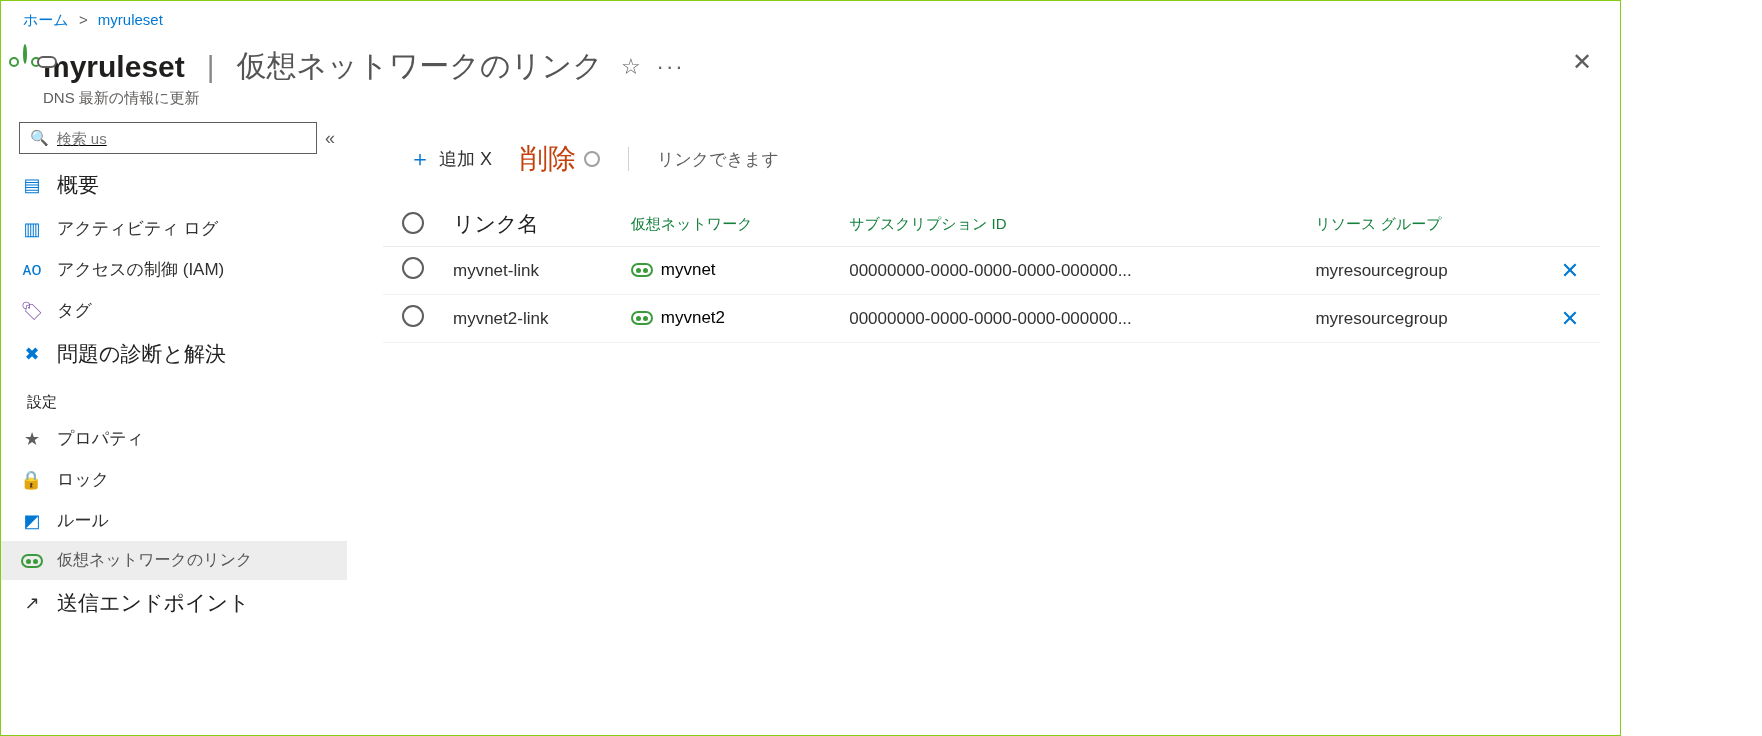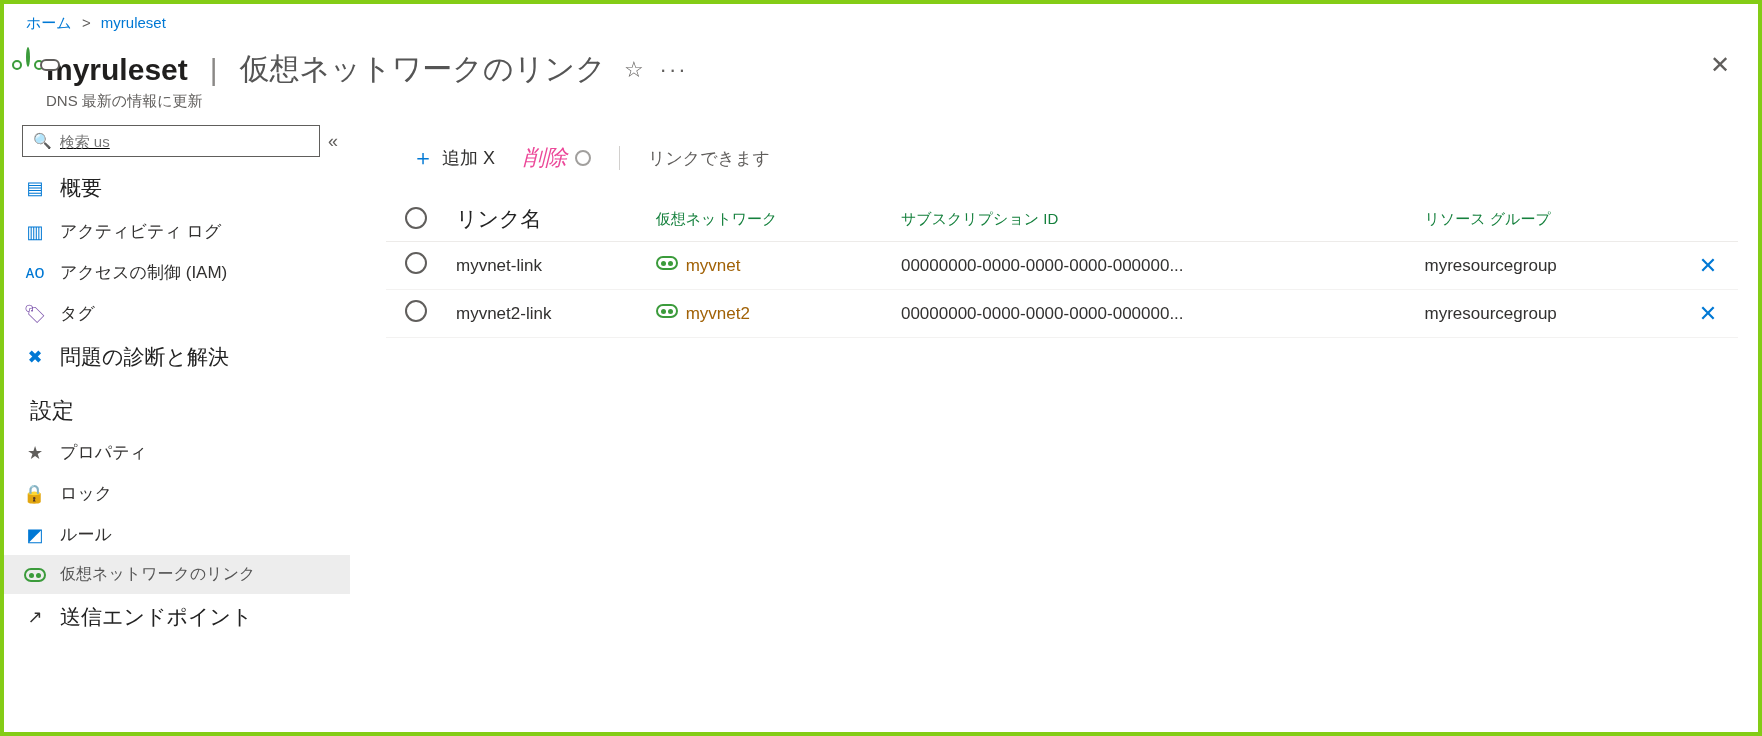--- a/index.html
+++ b/index.html
@@ -1,17 +1,17 @@
 <!DOCTYPE html>
 <html><head>
 <meta charset="utf-8">
 <style>
   * { box-sizing: border-box; margin: 0; padding: 0; }
   body { font-family: "Segoe UI", "Yu Gothic UI", Meiryo, sans-serif; background: #fff; color: #323130; font-size: 14px; }
-  .page { width: 1762px; height: 736px; border: 4px solid #84cc16; overflow: hidden; position: relative; }
+  .page { width: 1621px; height: 736px; border: 1px solid #84cc16; overflow: hidden; position: relative; }
 
   
   .breadcrumb { padding: 10px 22px 6px; font-size: 15px; }
   .breadcrumb a { color: #0078d4; text-decoration: none; cursor: pointer; }
   .breadcrumb .sep { color: #605e5c; margin: 0 6px; }
 
   
   .header { display: flex; align-items: flex-start; padding: 10px 22px 8px; position: relative; }
   .resource-icon { width: 36px; height: 36px; border: 2px solid #3b9b3b; border-radius: 50%; position: relative; flex-shrink: 0; background:#fff; }
   .resource-icon::before { content: ""; position: absolute; top: 11px; left: 6px; width: 6px; height: 6px; border: 2px solid #3b9b3b; border-radius: 50%; }
@@ -34,50 +34,50 @@
   
   .sidebar { width: 346px; flex-shrink: 0; padding: 6px 0; }
   .search-wrap { display: flex; align-items: center; gap: 8px; padding: 0 12px 8px 18px; }
   .search-box { flex: 1; display: flex; align-items: center; border: 1px solid #605e5c; padding: 5px 10px; height: 32px; }
   .search-box input { border: none; outline: none; font-size: 15px; flex: 1; background: transparent; text-decoration: underline; }
   .search-glass { color: #605e5c; font-size: 15px; margin-right: 8px; }
   .collapse-chev { color: #605e5c; font-size: 18px; cursor: pointer; }
 
   .side-item { display: flex; align-items: center; padding: 9px 12px 9px 20px; gap: 14px; cursor: pointer; font-size: 17px; color: #323130; }
   .side-item.big  { font-size: 21px; color: #222; }
-  .side-item.section { font-size: 22px; color: #222; cursor: default; padding-left: 26px; padding-top: 16px; padding-bottom: 6px; }
+  .side-item.section { font-size: 15px; color: #222; cursor: default; padding-left: 26px; padding-top: 16px; padding-bottom: 6px; }
   .side-item.selected { background: #ededed; color: #555; font-size: 16px; }
   .side-icon { width: 22px; display: inline-flex; justify-content: center; font-size: 18px; }
 
   
   .ic-blue { color: #0078d4; }
   .ic-purple { color: #7b52ab; }
   .ic-green { color: #107c10; }
 
   
   .main { flex: 1; padding: 24px 20px 0 36px; position: relative; }
   .toolbar { display: flex; align-items: center; gap: 28px; margin-left: 26px; margin-bottom: 24px; font-size: 18px; }
   .tb-btn { display: inline-flex; align-items: center; gap: 8px; cursor: pointer; }
   .tb-add { color: #0078d4; font-size: 22px; font-weight: 400; }
-  .tb-delete { color: #ec4899; font-size: 22px; font-style: italic; }
+  .tb-delete { color: #c2410c; font-size: 28px; }
   .tb-delete .circle { display:inline-block; width:16px; height:16px; border:2px solid #a19f9d; border-radius:50%; }
   .tb-sep { width:1px; height:24px; background:#d2d0ce; }
   .tb-refresh { color: #605e5c; font-size: 17px; }
 
   .desc { font-size: 17px; color: #444; line-height: 1.6; margin: 0 0 24px 2px; max-width: 1100px; }
   .desc a { color: #0078d4; text-decoration: none; cursor: pointer; }
 
   
   .tbl { width: 100%; border-collapse: collapse; }
   .tbl thead td { padding: 8px 10px; font-size: 15px; color: #15803d; border-bottom: 1px solid #edebe9; }
   .tbl thead td.linkname { font-size: 21px; color: #222; font-weight: 400; }
   .tbl tbody td { padding: 10px 10px; font-size: 17px; color: #323130; border-bottom: 1px solid #f3f2f1; }
   .tbl td.cb { width: 60px; text-align: center; }
   .radio { display: inline-block; width: 22px; height: 22px; border: 2px solid #605e5c; border-radius: 50%; cursor: pointer; }
-  .vnet-link { color: #a16207; cursor: pointer; display: inline-flex; gap: 8px; }
+  .vnet-link { color: #000000; cursor: pointer; display: inline-flex; align-items: center; gap: 8px; }
   .vnet-icon { width: 22px; height: 14px; border: 2px solid #3b9b3b; border-radius: 8px; position: relative; display:inline-block; }
   .vnet-icon::before { content:""; position:absolute; left:3px; top:3px; width:5px; height:5px; border-radius:50%; background:#3b9b3b; }
   .vnet-icon::after  { content:""; position:absolute; right:3px; top:3px; width:5px; height:5px; border-radius:50%; background:#3b9b3b; }
   .row-x { color: #0078d4; font-size: 22px; cursor: pointer; text-align: center; }
   td.xcol { width: 60px; text-align: center; }
 
 </style>
 </head>
 <body>
 

